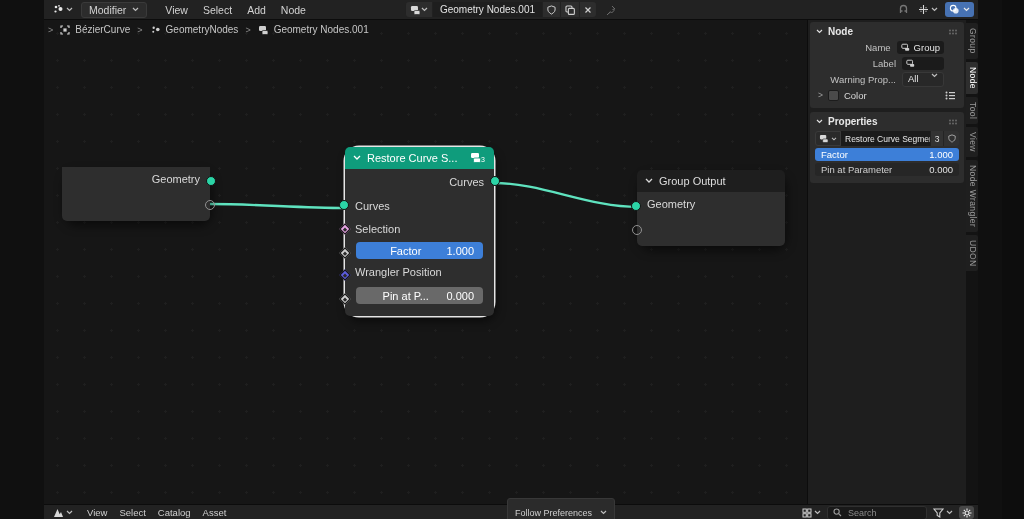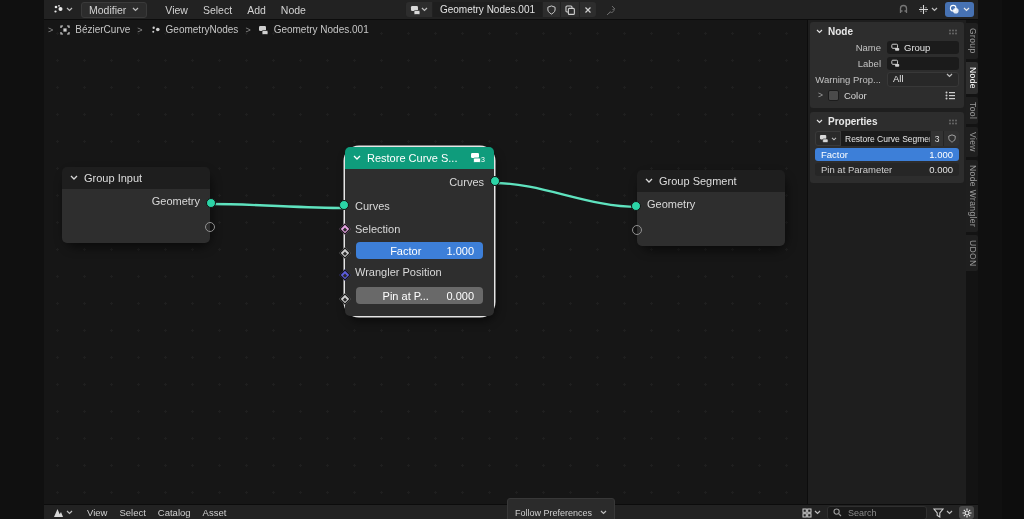--- a/index.html
+++ b/index.html
@@ -45,21 +45,21 @@
   .socket-d i::after{content:"";position:absolute;inset:1.5px;background:#2b2b2b;}
   .d-pink i{background:#e6a3e3;}
   .d-gray i{background:#cfcfcf;}
   .d-violet i{background:#5c5ce0;}
   .badge3{font-size:7px;color:#fff;position:relative;top:4px;left:-1px;}
   
   .sidebar{position:absolute;left:807px;top:20px;width:159px;height:484px;background:#1e1e1e;border-left:1px solid #0c0c0c;box-sizing:border-box;}
   .panel{background:#2d2d2d;border-radius:3px;margin:2px 2px 4px 2px;padding-bottom:5px;}
   .panel-header{height:15px;display:flex;align-items:center;gap:5px;padding:2px 6px 0 6px;font-size:10px;color:#e8e8e8;font-weight:bold;}
   .drag-dots{margin-left:auto;opacity:.45;}
-  .prow{display:flex;align-items:center;height:16px;padding:0 5px;}
+  .prow{display:flex;align-items:center;height:16px;padding:0 20px;}
   .plabel{width:66px;text-align:right;padding-right:6px;font-size:9.5px;color:#c2c2c2;white-space:nowrap;overflow:hidden;}
   .pfield{flex:1;height:13px;background:#1b1b1b;border-radius:3px;display:flex;align-items:center;gap:4px;padding:0 4px;font-size:9.5px;color:#e3e3e3;}
   .pdrop{flex:1;height:13px;background:#282828;border:1px solid #383838;border-radius:3px;display:flex;padding:0 5px;font-size:9.5px;color:#e3e3e3;}
   .pdrop .chev{margin-left:auto;}
   .colorrow{display:flex;align-items:center;gap:5px;height:16px;padding:0 8px;font-size:9.5px;color:#d8d8d8;}
   .checkbox{width:9px;height:9px;background:#4a4a4a;border:1px solid #1c1c1c;border-radius:2px;}
   .grouprow{display:flex;align-items:center;height:15px;margin:2px 5px;}
   .gicon{display:flex;align-items:center;gap:2px;background:#2a2a2a;border:1px solid #3a3a3a;border-radius:3px 0 0 3px;height:15px;padding:0 3px;box-sizing:border-box;}
   .gname{flex:1;height:15px;background:#1b1b1b;display:flex;align-items:center;padding:0 4px;font-size:8.5px;color:#e6e6e6;white-space:nowrap;overflow:hidden;box-sizing:border-box;}
   .gcount{width:13px;height:15px;background:#333;display:flex;align-items:center;justify-content:center;font-size:8.5px;color:#ddd;border-left:1px solid #222;box-sizing:border-box;}
@@ -242,28 +242,20 @@
       <span>Geometry Nodes.001</span>
     </span>
   </div>
 
   <svg class="wires" width="1024" height="519" viewBox="0 0 1024 519">
     <path d="M210 204 C258 204 298 208 346 208" stroke="#5fe3bf" stroke-width="2.4" fill="none"></path>
     <path d="M494 183 C542 183 588 207 638 207" stroke="#5fe3bf" stroke-width="2.4" fill="none"></path>
   </svg>
 
   <div class="node" style="left:62px;top:167px;width:148px;">
-    <div class="node-header">
-      <span>
-          <svg width="8" height="6" viewBox="0 0 8 6">
-            <path d="M1 1l3 3 3-3" stroke="#d8d8d8" stroke-width="1.3" fill="none"></path>
-          </svg>
-        </span>
-      <span>Group Input</span>
-    </div>
     <div class="node-body" style="height:54px;">
       <div class="row right">
           <span>Geometry</span>
         </div>
       <div class="socket-c" style="right:-6px;top:9px;"></div>
       <div class="socket-ring" style="right:-5px;top:33px;"></div>
     </div>
   </div>
 
   <div class="node selected" style="left:345px;top:147px;width:149px;">
@@ -320,21 +312,21 @@
     </div>
   </div>
 
   <div class="node" style="left:637px;top:170px;width:148px;">
     <div class="node-header">
       <span>
           <svg width="8" height="6" viewBox="0 0 8 6">
             <path d="M1 1l3 3 3-3" stroke="#d8d8d8" stroke-width="1.3" fill="none"></path>
           </svg>
         </span>
-      <span>Group Segment</span>
+      <span>Group Output</span>
     </div>
     <div class="node-body" style="height:54px;">
       <div class="row">
           <span>Geometry</span>
         </div>
       <div class="socket-c" style="left:-6px;top:9px;"></div>
       <div class="socket-ring" style="left:-5px;top:33px;"></div>
     </div>
   </div>
 

